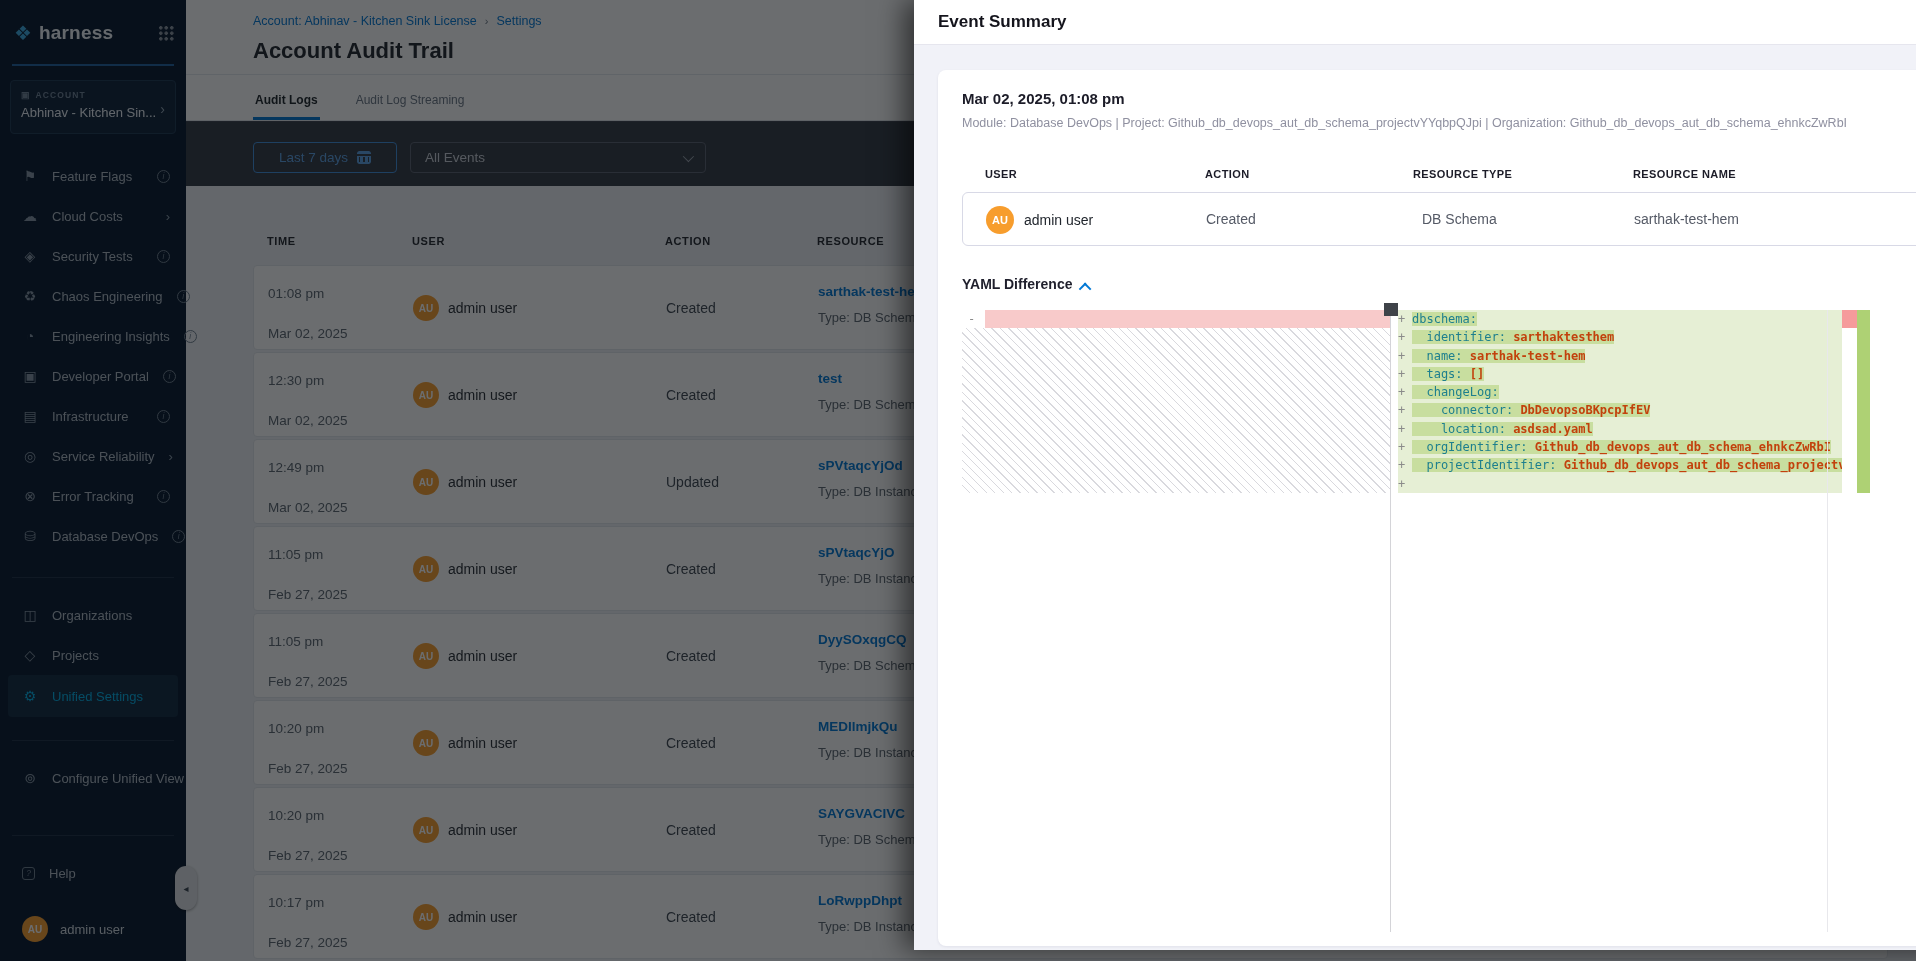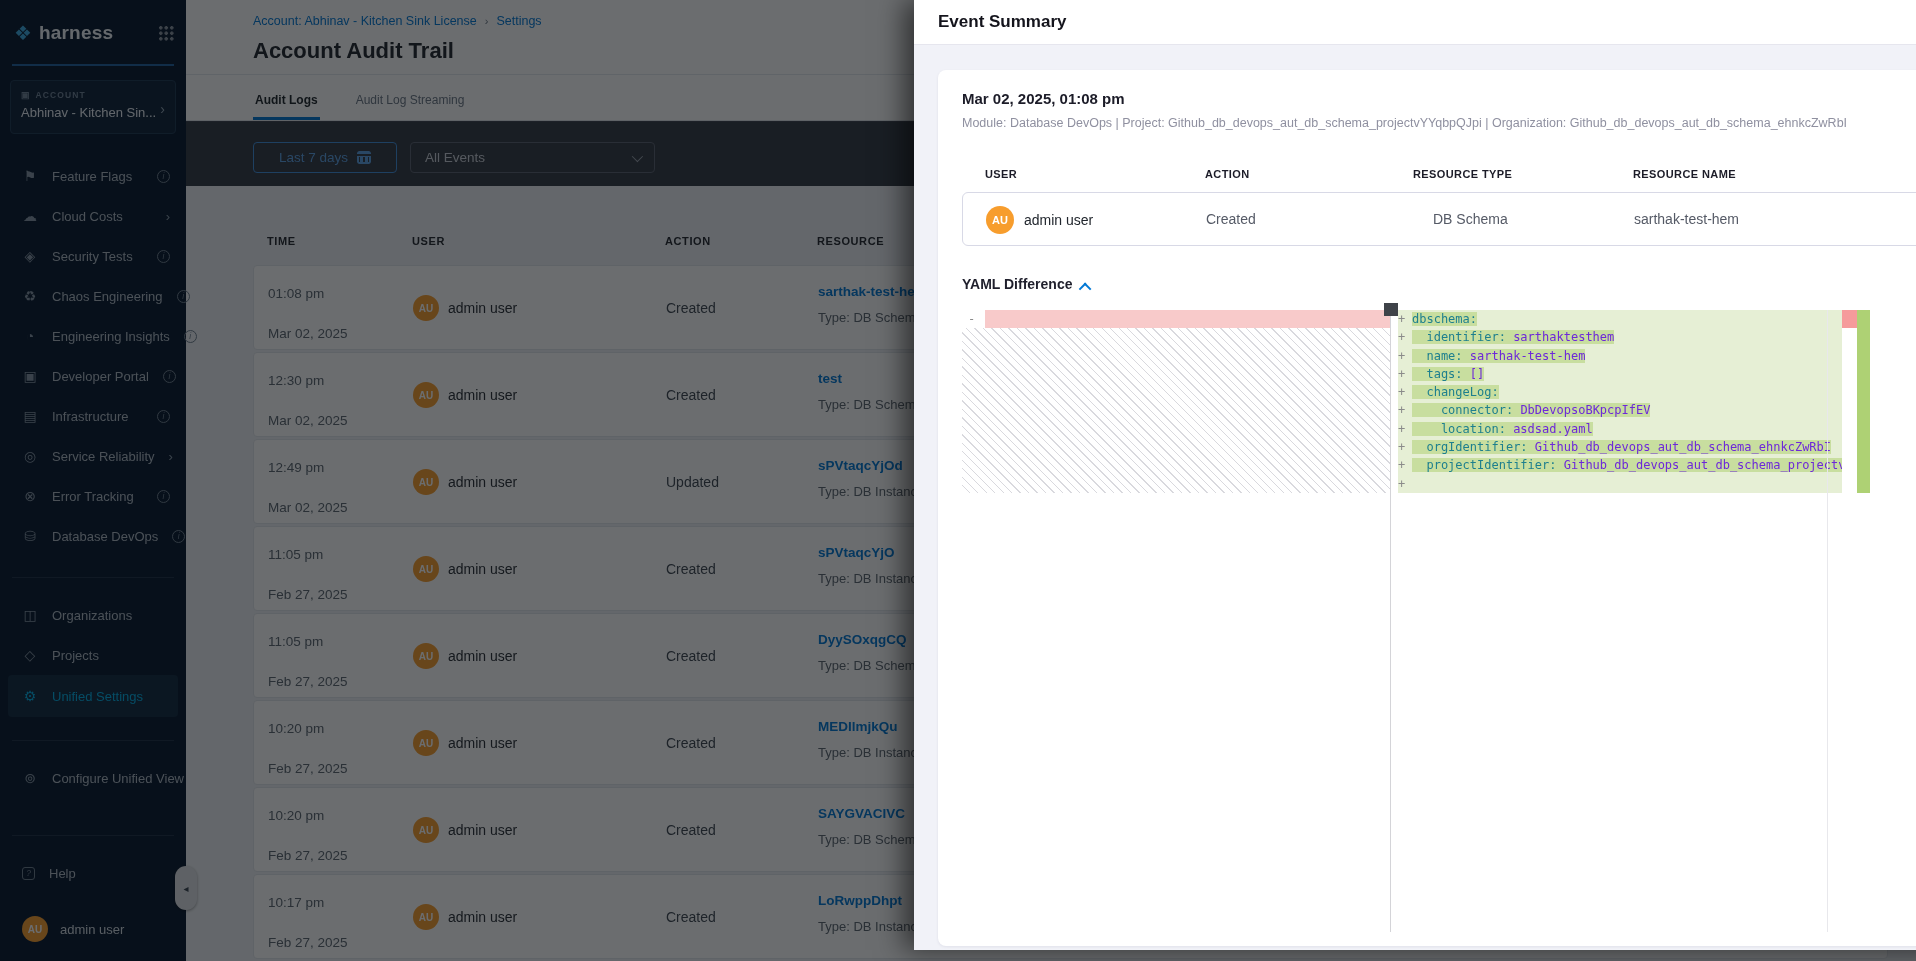--- a/index.html
+++ b/index.html
@@ -55,21 +55,21 @@
   .tab { font-size:12px; color:#6b7785; padding:0 2px 13px; cursor:pointer; }
   .tab.active { color:#1c2328; font-weight:700; border-bottom:3px solid #0278d5; padding-bottom:10px; }
   .toolbar { position:absolute; top:121px; left:0; right:0; height:65px; background:#333a44; border-top:1px solid #3c434e; }
   .date-btn { position:absolute; left:67px; top:20px; width:144px; height:31px; border:1px solid #3f8edd; border-radius:4px;
     background:transparent; color:#5ba0e4; font-size:13.5px; display:flex; align-items:center; justify-content:center; gap:9px; cursor:pointer; }
   .cal-icon { width:14px; height:13px; border-radius:2px; background:
     linear-gradient(#5ba0e4 3px, transparent 3px 5px, #5ba0e4 5px) ;
     -webkit-mask:linear-gradient(#000 0 0); position:relative; }
   .cal-icon::after { content:""; position:absolute; left:2px; right:2px; top:6px; bottom:2px;
     background:repeating-linear-gradient(90deg,#333a44 0 1.5px, transparent 1.5px 4.5px); }
-  .event-select { position:absolute; left:224px; top:20px; width:245px; height:31px; border:1px solid #5a6270; border-radius:4px;
+  .event-select { position:absolute; left:224px; top:20px; width:296px; height:31px; border:1px solid #5a6270; border-radius:4px;
     color:#c9ced6; font-size:13.5px; display:flex; align-items:center; padding:0 14px; cursor:pointer; }
   .event-select .sel-label { flex:1; }
   .sel-chev { width:8px; height:8px; border-right:1.6px solid #9aa2ad; border-bottom:1.6px solid #9aa2ad;
     transform:rotate(45deg) translateY(-2px); }
 
   
   .tbl-headers { position:absolute; top:235px; left:0; right:0; height:16px; }
   .tbl-headers span { position:absolute; font-size:11px; font-weight:700; letter-spacing:.6px; color:#23272e; }
   .rows-wrap { position:absolute; top:265px; left:67px; right:28px; }
   .audit-row { position:relative; height:85px; margin-bottom:2px; background:#fff; border:1px solid #e1e5ea; border-radius:4px; cursor:pointer; }
@@ -118,21 +118,21 @@
   .left-pane { position:absolute; left:0; top:0; width:428px; height:183px; }
   .minus-g { position:absolute; left:6px; top:0; height:18.3px; line-height:18.3px; color:#8a8a8a; }
   .del-line { position:absolute; left:23px; right:0; top:0; height:18.3px; background:#f8caca; }
   .hatch { position:absolute; left:0; right:0; top:18.3px; height:164.7px; background:
     repeating-linear-gradient(45deg, transparent 0 5px, #d9d9de 5px 6px); }
   .right-pane { position:absolute; left:436px; top:0; width:444px; height:183px; overflow:hidden; }
   .code-row { position:relative; height:18.3px; line-height:18.3px; white-space:pre; background:#e6efd5; }
   .code-row .plus { position:absolute; left:0px; color:#8a8a8a; }
   .code-row .code { position:absolute; left:14px; }
   .code-row .hl { background:#c8de9f; }
-  .yk { color:#1d7f8e;margin-top:40px; } .yv { color:#6d28d9; }
+  .yk { color:#1d7f8e;margin-top:40px; } .yv { color:#c2410c;font-weight:bold; }
   .minimap-red { position:absolute; left:880px; top:0; width:15px; height:18.3px; background:#f59b9b; }
   .ruler-green { position:absolute; left:895px; top:0; width:13px; height:183px; background:#aed174; }
 </style>
 </head>
 <body>
 
 <div id="app">
 
   <aside class="sidebar">
     <div class="logo-row">
@@ -372,21 +372,21 @@
           <span style="left:267px">ACTION</span>
           <span style="left:475px">RESOURCE TYPE</span>
           <span style="left:695px">RESOURCE NAME</span>
         </div>
         <div class="ev-rowcard">
           <span class="cell ev-user" style="left:23px">
             <span class="ev-avatar">AU</span>
             <span>admin user</span>
           </span>
           <span class="cell" style="left:243px">Created</span>
-          <span class="cell" style="left:470px">DB Schema</span>
+          <span class="cell" style="left:459px">DB Schema</span>
           <span class="cell" style="left:671px">sarthak-test-hem</span>
         </div>
         <div class="yaml-label-row">
           <span class="yaml-label">YAML Difference</span>
           <span class="chev-up"></span>
         </div>
         <div class="diff">
           <div class="left-pane">
             <span class="minus-g">-</span>
             <div class="del-line"></div>

